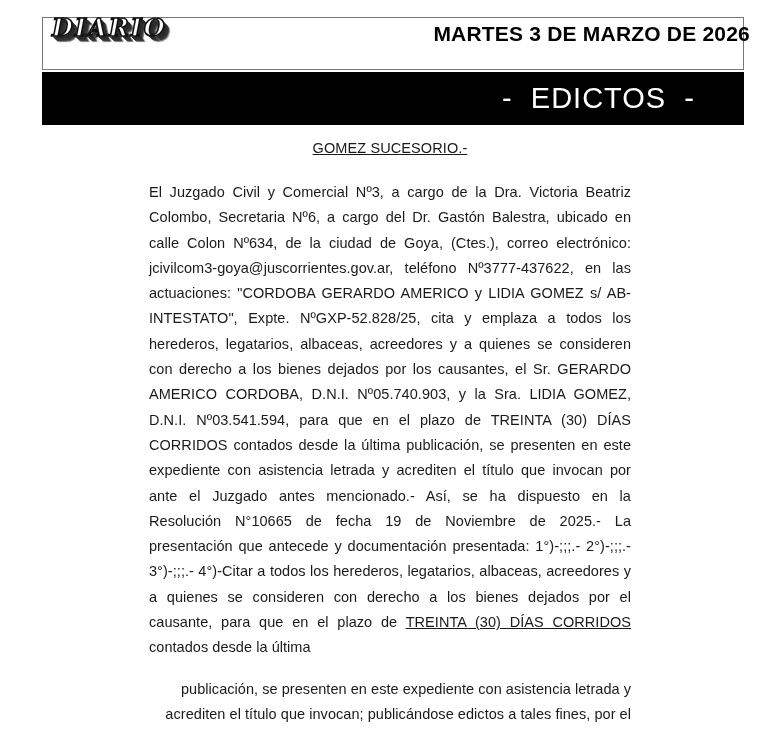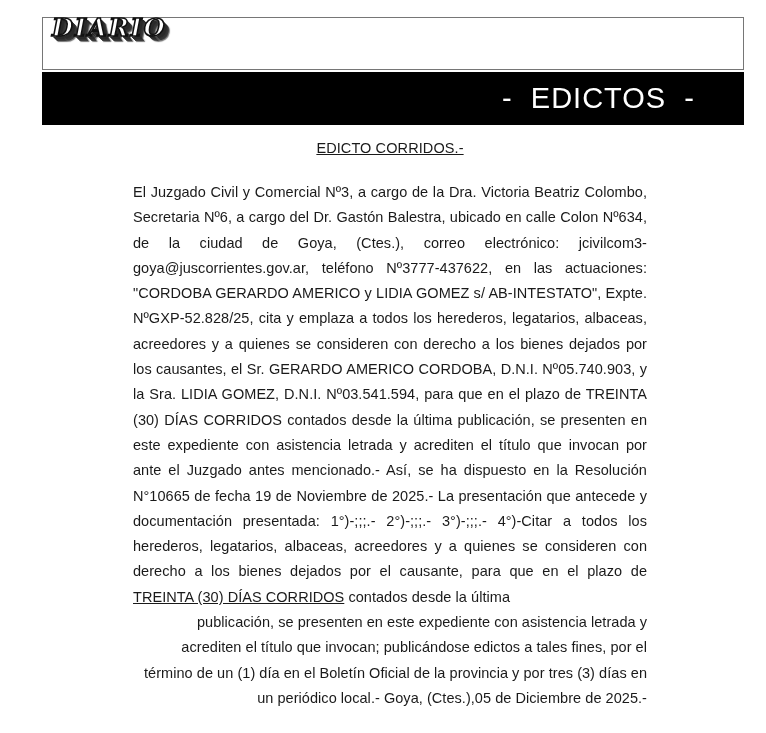--- a/index.html
+++ b/index.html
@@ -137,21 +137,21 @@
 
   .edict-title {
     text-align: center;
     font-size: 14.5px;
     text-decoration: underline;
     margin-bottom: 24px;
     letter-spacing: 0.1px;
   }
 
   .edict-body p {
-    margin: 0;
+    margin: 16px;
     font-size: 14.5px;
     line-height: 25.3px;
     text-align: justify;
     text-justify: inter-word;
     letter-spacing: 0.05px;
   }
 
   .edict-body p.tail {
     text-align: right;
   }
@@ -166,29 +166,30 @@
 <div class="masthead">
 
   <div class="masthead-top-box"></div>
 
   <div class="masthead-band"></div>
 
   <div class="edictos-box">
     <span class="edictos-label">-  EDICTOS  -</span>
   </div>
 
+  <div class="date-label">MARTES 3 DE MARZO DE 2026</div>
 
   <div class="wordmark-diario">DIARIO</div>
 
 
 </div>
 
 <div class="edict">
 
-  <div class="edict-title">EDICTO CORRIDOS.-</div>
+  <div class="edict-title">GOMEZ SUCESORIO.-</div>
 
   <div class="edict-body">
     <p><span>El Juzgado Civil y Comercial Nº3, a cargo de la Dra. Victoria Beatriz Colombo, Secretaria Nº6, a cargo del Dr. Gastón Balestra, ubicado en calle Colon Nº634, de la ciudad de Goya, (Ctes.), correo electrónico: jcivilcom3-goya@juscorrientes.gov.ar, teléfono Nº3777-437622, en las actuaciones: "CORDOBA GERARDO AMERICO y LIDIA GOMEZ s/ AB-INTESTATO", Expte. NºGXP-52.828/25, cita y emplaza a todos los herederos, legatarios, albaceas, acreedores y a quienes se consideren con derecho a los bienes dejados por los causantes, el Sr. GERARDO AMERICO CORDOBA, D.N.I. Nº05.740.903, y la Sra. LIDIA GOMEZ, D.N.I. Nº03.541.594, para que en el plazo de TREINTA (30) DÍAS CORRIDOS contados desde la última publicación, se presenten en este expediente con asistencia letrada y acrediten el título que invocan por ante el Juzgado antes mencionado.- Así, se ha dispuesto en la Resolución N°10665 de fecha 19 de Noviembre de 2025.- La presentación que antecede y documentación presentada: 1°)-;;;.- 2°)-;;;.- 3°)-;;;.- 4°)-Citar a todos los herederos, legatarios, albaceas, acreedores y a quienes se consideren con derecho a los bienes dejados por el causante, para que en el plazo de </span><u>TREINTA (30) DÍAS CORRIDOS</u><span> contados desde la última</span></p>
 
     <p class="tail">publicación, se presenten en este expediente con asistencia letrada y acrediten el título que invocan; publicándose edictos a tales fines, por el término de un (1) día en el Boletín Oficial de la provincia y por tres (3) días en un periódico local.- Goya, (Ctes.),05 de Diciembre de 2025.-</p>
   </div>
 
 </div>
 
 </body></html>

